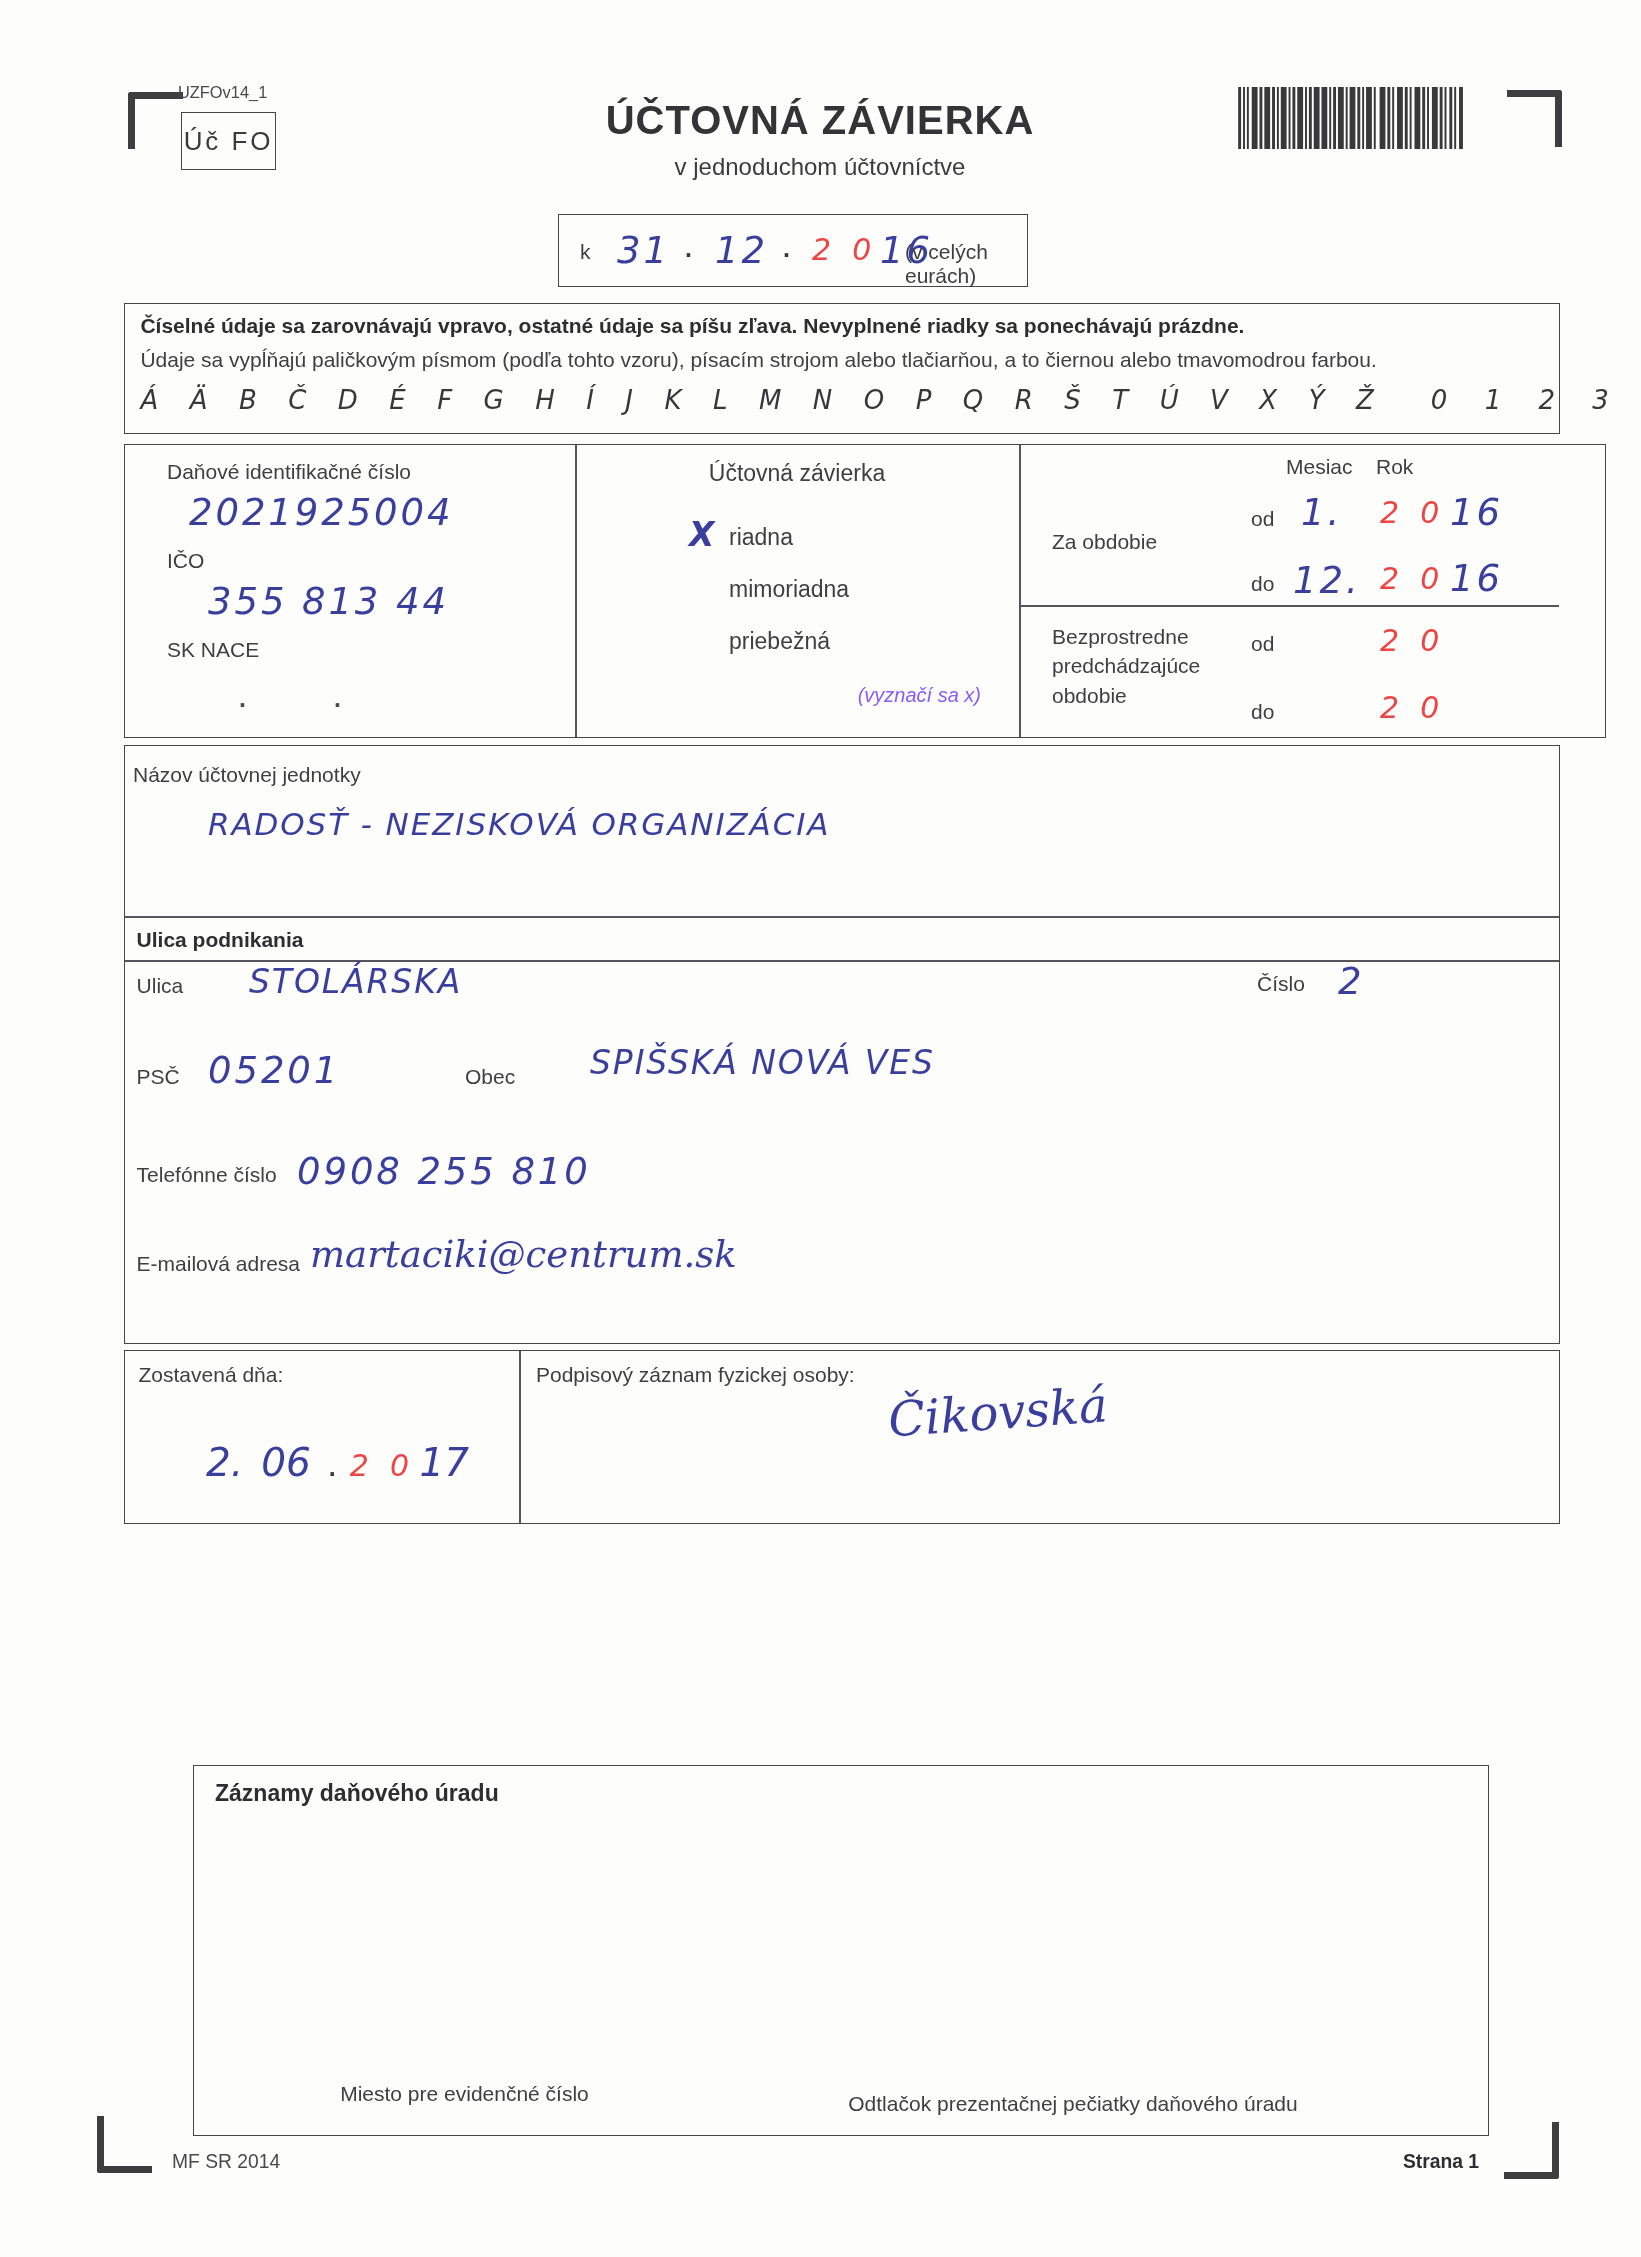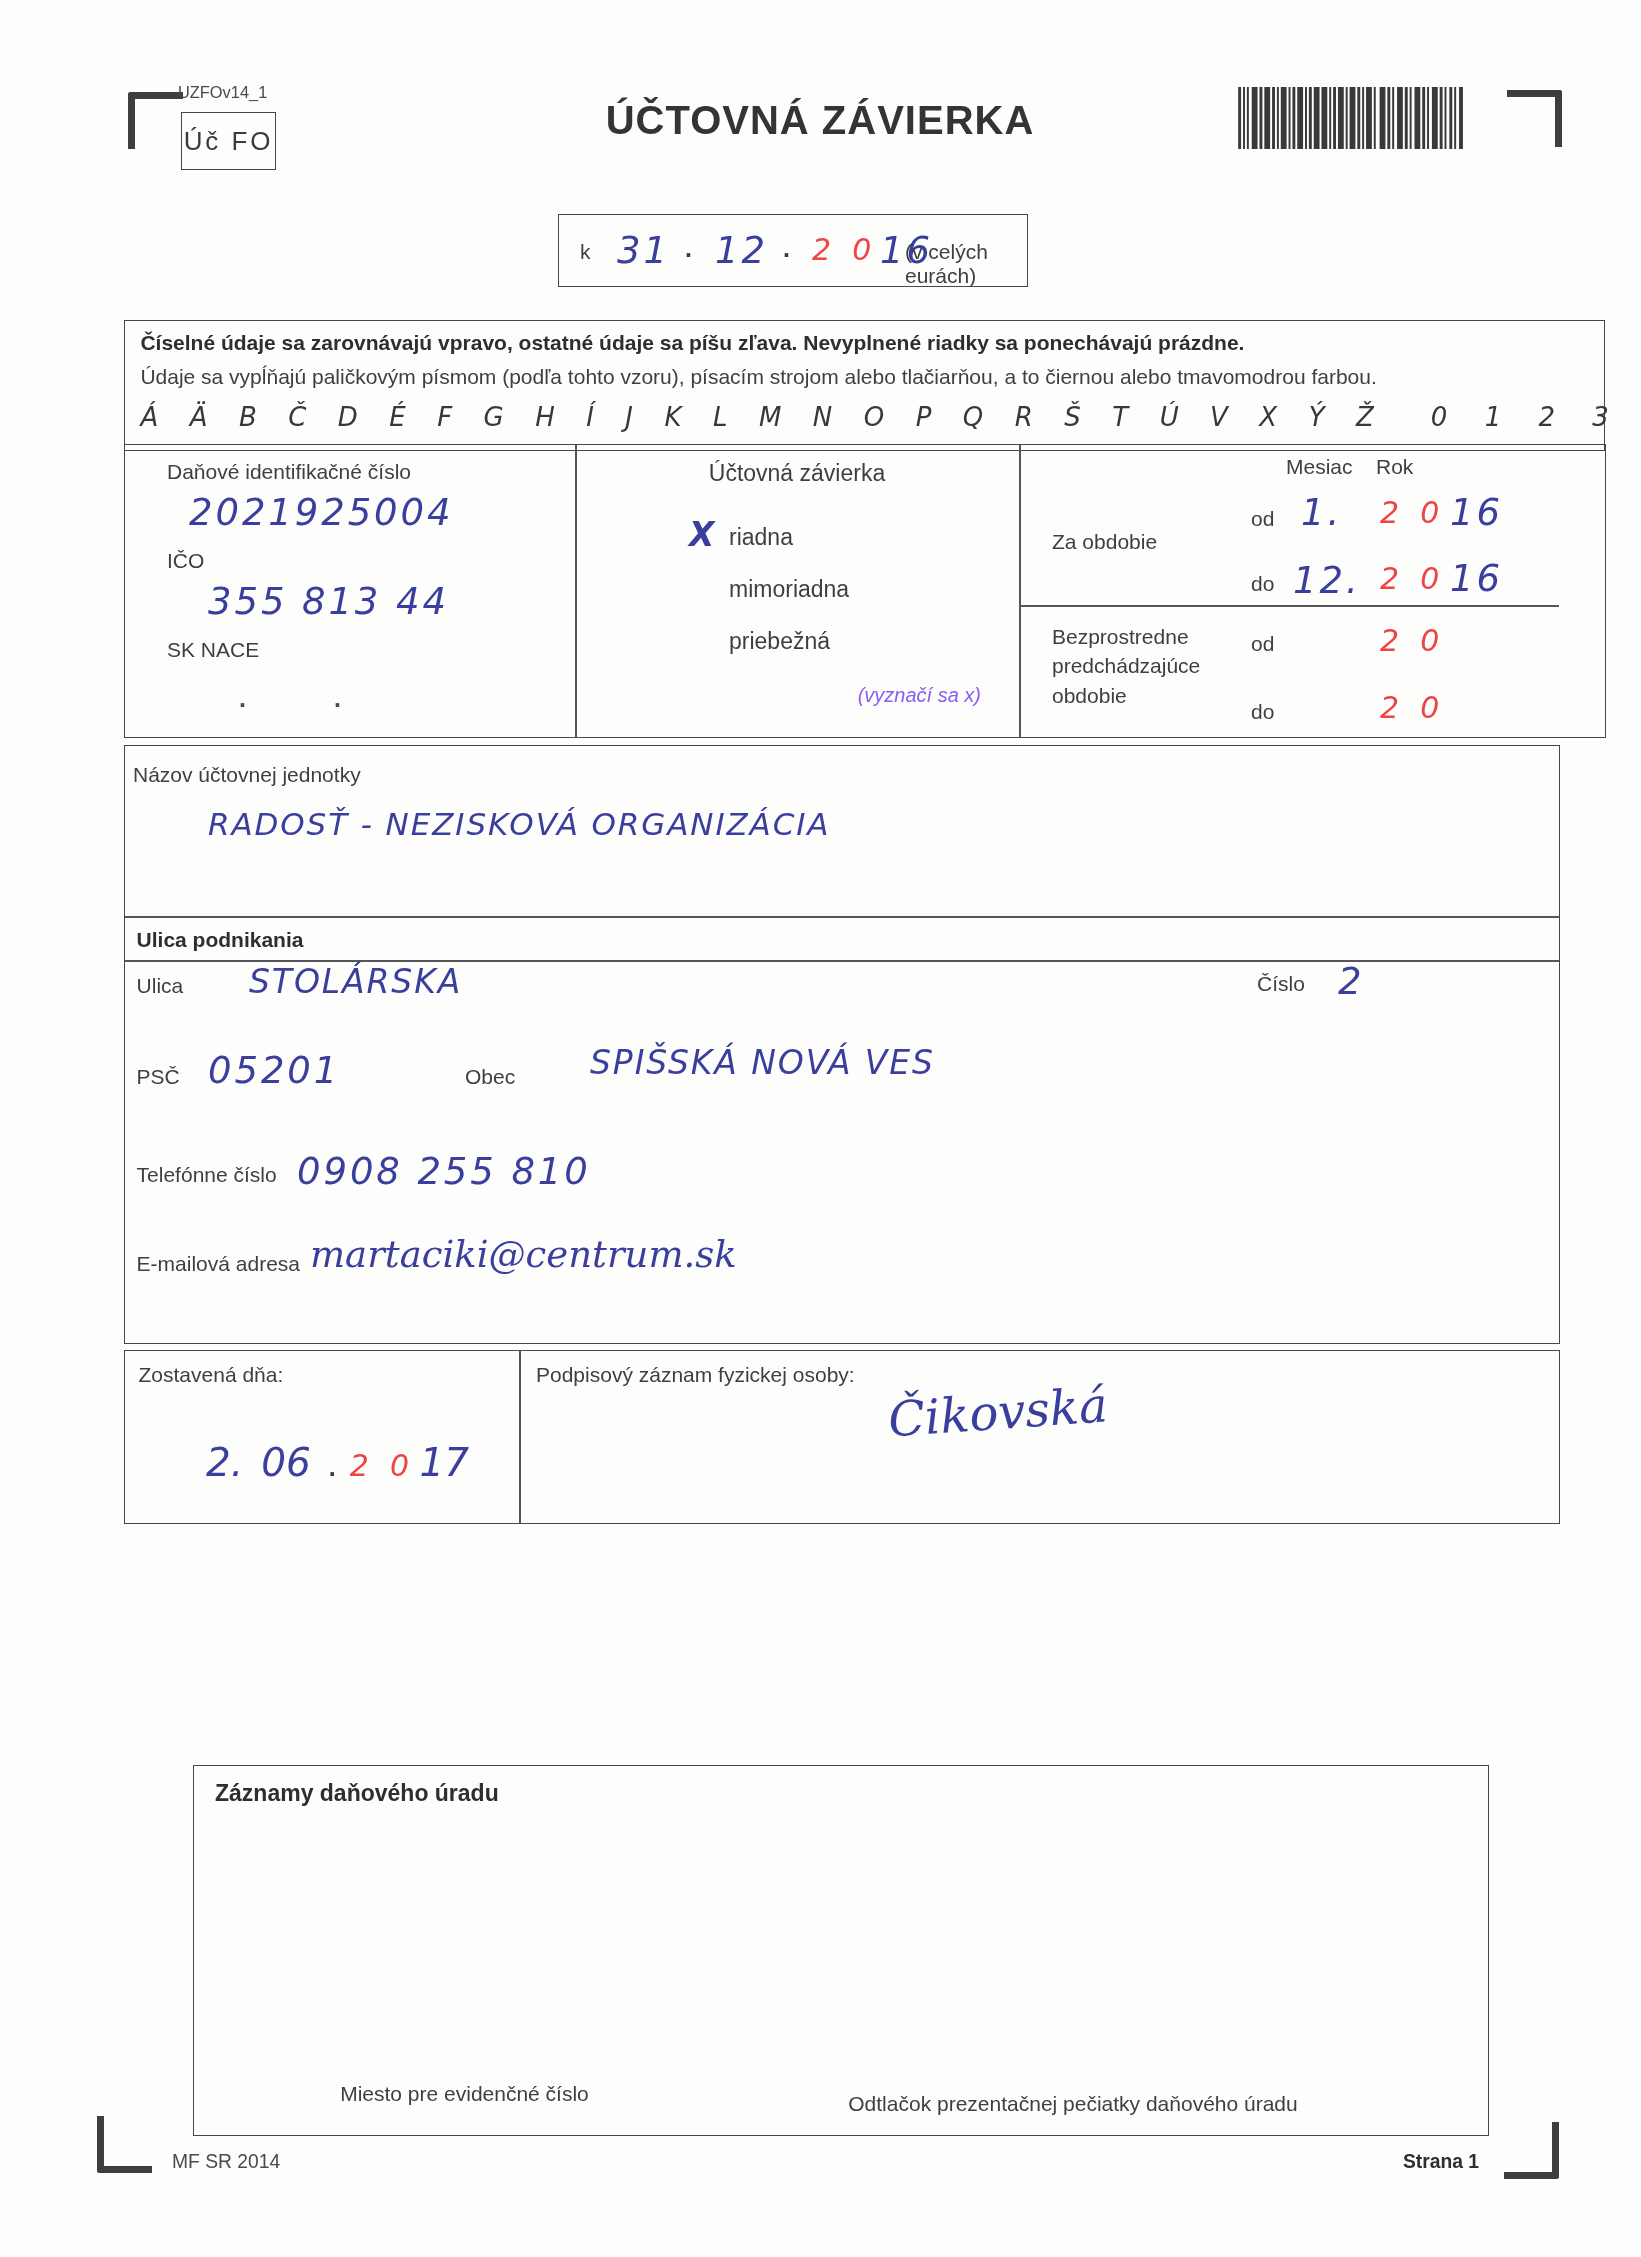--- a/index.html
+++ b/index.html
@@ -42,20 +42,21 @@
 
   <div class="a corner tl" style="left:128px;top:92px;"></div>
   <div class="a corner tr" style="left:1507px;top:90px;"></div>
   <div class="a corner bl" style="left:97px;top:2116px;"></div>
   <div class="a corner br" style="left:1504px;top:2122px;"></div>
 
   <div class="a sm" style="left:178px;top:83px;">UZFOv14_1</div>
   <div class="a box center" style="left:181px;top:112px;width:93px;height:56px;line-height:56px;font-size:26px;letter-spacing:2.9px;color:#3b3b3e;">Úč FO</div>
 
   <div class="a center" style="left:434px;top:98px;width:772px;font-size:40px;font-weight:bold;letter-spacing:1px;color:#343437;">ÚČTOVNÁ ZÁVIERKA</div>
+  <div class="a center" style="left:434px;top:153px;width:772px;font-size:24px;color:#3c3c3f;">v jednoduchom účtovníctve</div>
 
   <svg class="a" style="left:1236px;top:87px;" width="232" height="62" viewBox="0 0 235 64">
     <g fill="#39393b">
       <rect x="0" width="3" height="64"></rect>
         <rect x="5" width="2" height="64"></rect>
         <rect x="9" width="2" height="64"></rect>
       <rect x="14" width="6" height="64"></rect>
         <rect x="22" width="3" height="64"></rect>
         <rect x="27" width="6" height="64"></rect>
       <rect x="35" width="3" height="64"></rect>
@@ -99,21 +100,21 @@
     <span class="a lbl" style="left:21px;top:25px;">k</span>
     <span class="a hw hw-num" style="left:58px;top:13.5px;">31</span>
     <span class="a" style="left:126px;top:19.3px;font-size:25px;font-weight:bold;color:#3a3a3d;">.</span>
     <span class="a hw hw-num" style="left:156px;top:13.5px;">12</span>
     <span class="a" style="left:224px;top:19.3px;font-size:25px;font-weight:bold;color:#3a3a3d;">.</span>
     <span class="a pi" style="left:253px;top:17.4px;">2 0</span>
     <span class="a hw hw-num" style="left:321px;top:13.5px;">16</span>
     <span class="a lbl" style="left:346px;top:25px;width:116px;">(v celých eurách)</span>
   </div>
 
-  <div class="a box" style="left:124px;top:320px;width:1434px;height:129px;padding-left:45px;">
+  <div class="a box" style="left:124px;top:303px;width:1434px;height:129px;">
     <div class="a lbl-b" style="left:15.4px;top:9.7px;width:1400px;">Číselné údaje sa zarovnávajú vpravo, ostatné údaje sa píšu zľava. Nevyplnené riadky sa ponechávajú prázdne.</div>
     <div class="a lbl" style="left:15.4px;top:44px;width:1400px;">Údaje sa vypĺňajú paličkovým písmom (podľa tohto vzoru), písacím strojom alebo tlačiarňou, a to čiernou alebo tmavomodrou farbou.</div>
     <div class="a" style="left:15.4px;top:81px;width:1400px;white-space:nowrap;">
       <span class="specimen" style="letter-spacing:11.6px;">Á Ä B Č D É F G H Í J K L M N O P Q R Š T Ú V X Ý Ž</span>
       <span class="specimen" style="letter-spacing:14.5px;margin-left:41px;">0 1 2 3 4 5 6 7 8 9</span>
     </div>
   </div>
 
   <div class="a box" style="left:124px;top:444px;width:1434px;height:292px;padding-left:46px;">
     <div class="a vline" style="left:450px;top:0;height:292px;"></div>

